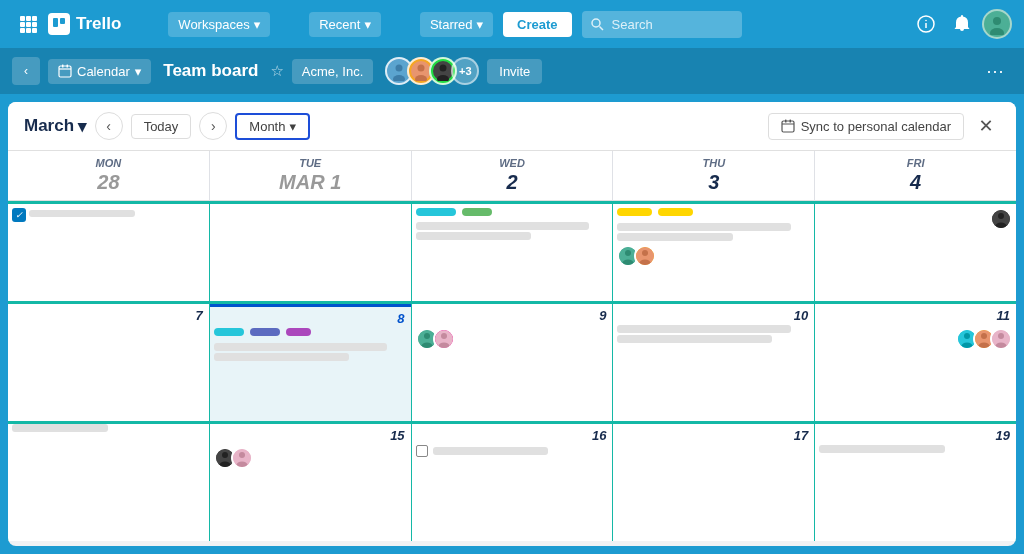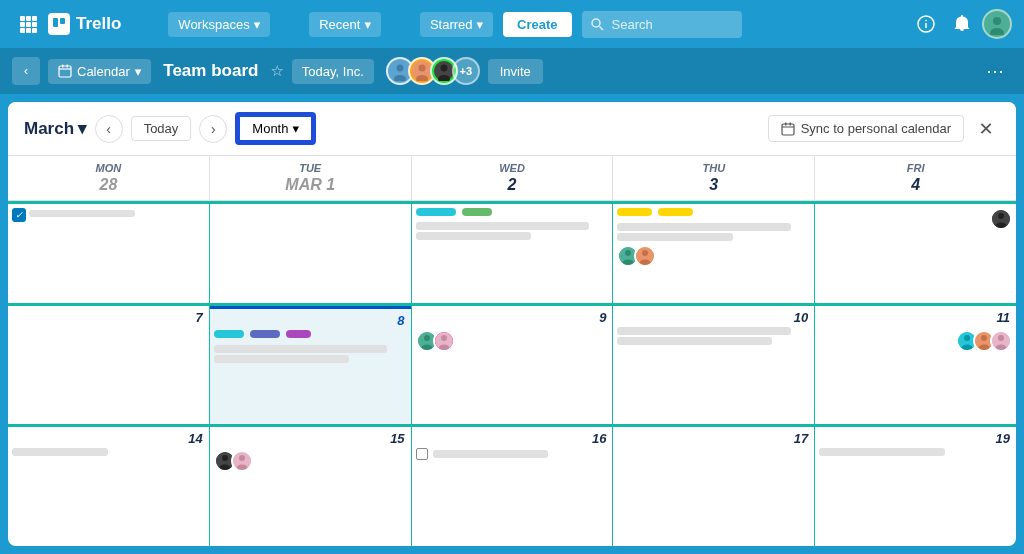--- a/index.html
+++ b/index.html
@@ -120,21 +120,21 @@
     }
     .nav-arrow {
       background: none; border: 1px solid #ddd; color: #555; width: 28px; height: 28px;
       border-radius: 50%; cursor: pointer; display: flex; align-items: center; justify-content: center; font-size: 14px;
     }
     .today-btn {
       background: none; border: 1px solid #ddd; color: #444; padding: 4px 12px;
       border-radius: 4px; cursor: pointer; font-size: 13px;
     }
     .month-view-btn {
-      background: none; border: 5px solid #1d4ed8; color: #000000; padding: 4px 12px;
+      background: none; border: 2px solid #1d4ed8; color: #404040; padding: 4px 12px;
       border-radius: 4px; cursor: pointer; font-size: 13px; display: flex; align-items: center; gap: 4px;
     }
     .sync-btn {
       margin-left: auto; background: none; border: 1px solid #ddd; color: #444; padding: 5px 12px;
       border-radius: 4px; cursor: pointer; font-size: 13px; display: flex; align-items: center; gap: 6px;
     }
     .close-btn {
       background: none; border: none; cursor: pointer; font-size: 18px; color: #555;
       width: 28px; height: 28px; display: flex; align-items: center; justify-content: center;
     }
@@ -142,21 +142,21 @@
       padding: 6px 8px;
       text-align: center;
       font-size: 11px;
       color: #5e6c84;
       font-weight: 600;
       text-transform: uppercase;
       background: white;
       border-bottom: 1px solid #e0e0e0;
     }
     .day-header .day-num {
-      font-size: 16px; font-weight: 700; color: #172b4d; display: block; margin-top: 2px;
+      font-size: 20px; font-weight: 700; color: #172b4d; display: block; margin-top: 2px;
     }
     .day-header .day-num.prev-month { color: #999; }
     .card-bar {
       height: 8px; border-radius: 4px; margin-bottom: 3px;
     }
     .card-row {
       display: flex; gap: 3px; margin-bottom: 3px; align-items: center;
     }
     .card-text-line {
       height: 8px; border-radius: 3px; background: #e0e0e0; margin-bottom: 3px;
@@ -288,21 +288,21 @@
       <rect x="1" y="2" width="12" height="11" rx="1.5" stroke="white" stroke-width="1.2" fill="none"></rect>
       <line x1="1" y1="5" x2="13" y2="5" stroke="white" stroke-width="1.2"></line>
       <rect x="4" y="0.5" width="1.5" height="3" rx="0.5" fill="white"></rect>
       <rect x="8.5" y="0.5" width="1.5" height="3" rx="0.5" fill="white"></rect>
     </svg>
     <span>Calendar</span>
     <span>▾</span>
   </button>
   <h1 class="board-title">Team board</h1>
   <button class="star-btn">☆</button>
-  <button class="workspace-btn">Today, Inc.</button>
+  <button class="workspace-btn">Acme, Inc.</button>
   <div class="member-avatars">
     <div class="member-avatar" style="background:#5ba4cf;">
       <svg width="20" height="20" viewBox="0 0 20 20">
           <circle cx="10" cy="10" r="10" fill="#5ba4cf"></circle>
           <circle cx="10" cy="7" r="3.5" fill="#3d7da8"></circle>
           <ellipse cx="10" cy="18" rx="6" ry="4" fill="#3d7da8"></ellipse>
         </svg>
     </div>
     <div class="member-avatar" style="background:#f5a623;">
       <svg width="20" height="20" viewBox="0 0 20 20">
@@ -518,21 +518,20 @@
                 </svg>
             </div>
           </div>
         </div>
       </div>
     </div>
 
     <div class="week-row-grid" style="flex:1.2;">
 
       <div class="day-cell-wrapper">
-        <div class="day-num-badge">14</div>
         <div style="padding:0 4px;">
           <div class="card-text-line" style="width:50%;margin-bottom:2px;"></div>
         </div>
       </div>
 
       <div class="day-cell-wrapper">
         <div class="day-num-badge">15</div>
         <div style="padding:0 4px;">
           <div class="card-avatars" style="margin-top:2px;">
             <div class="card-avatar" style="background:#444;">

